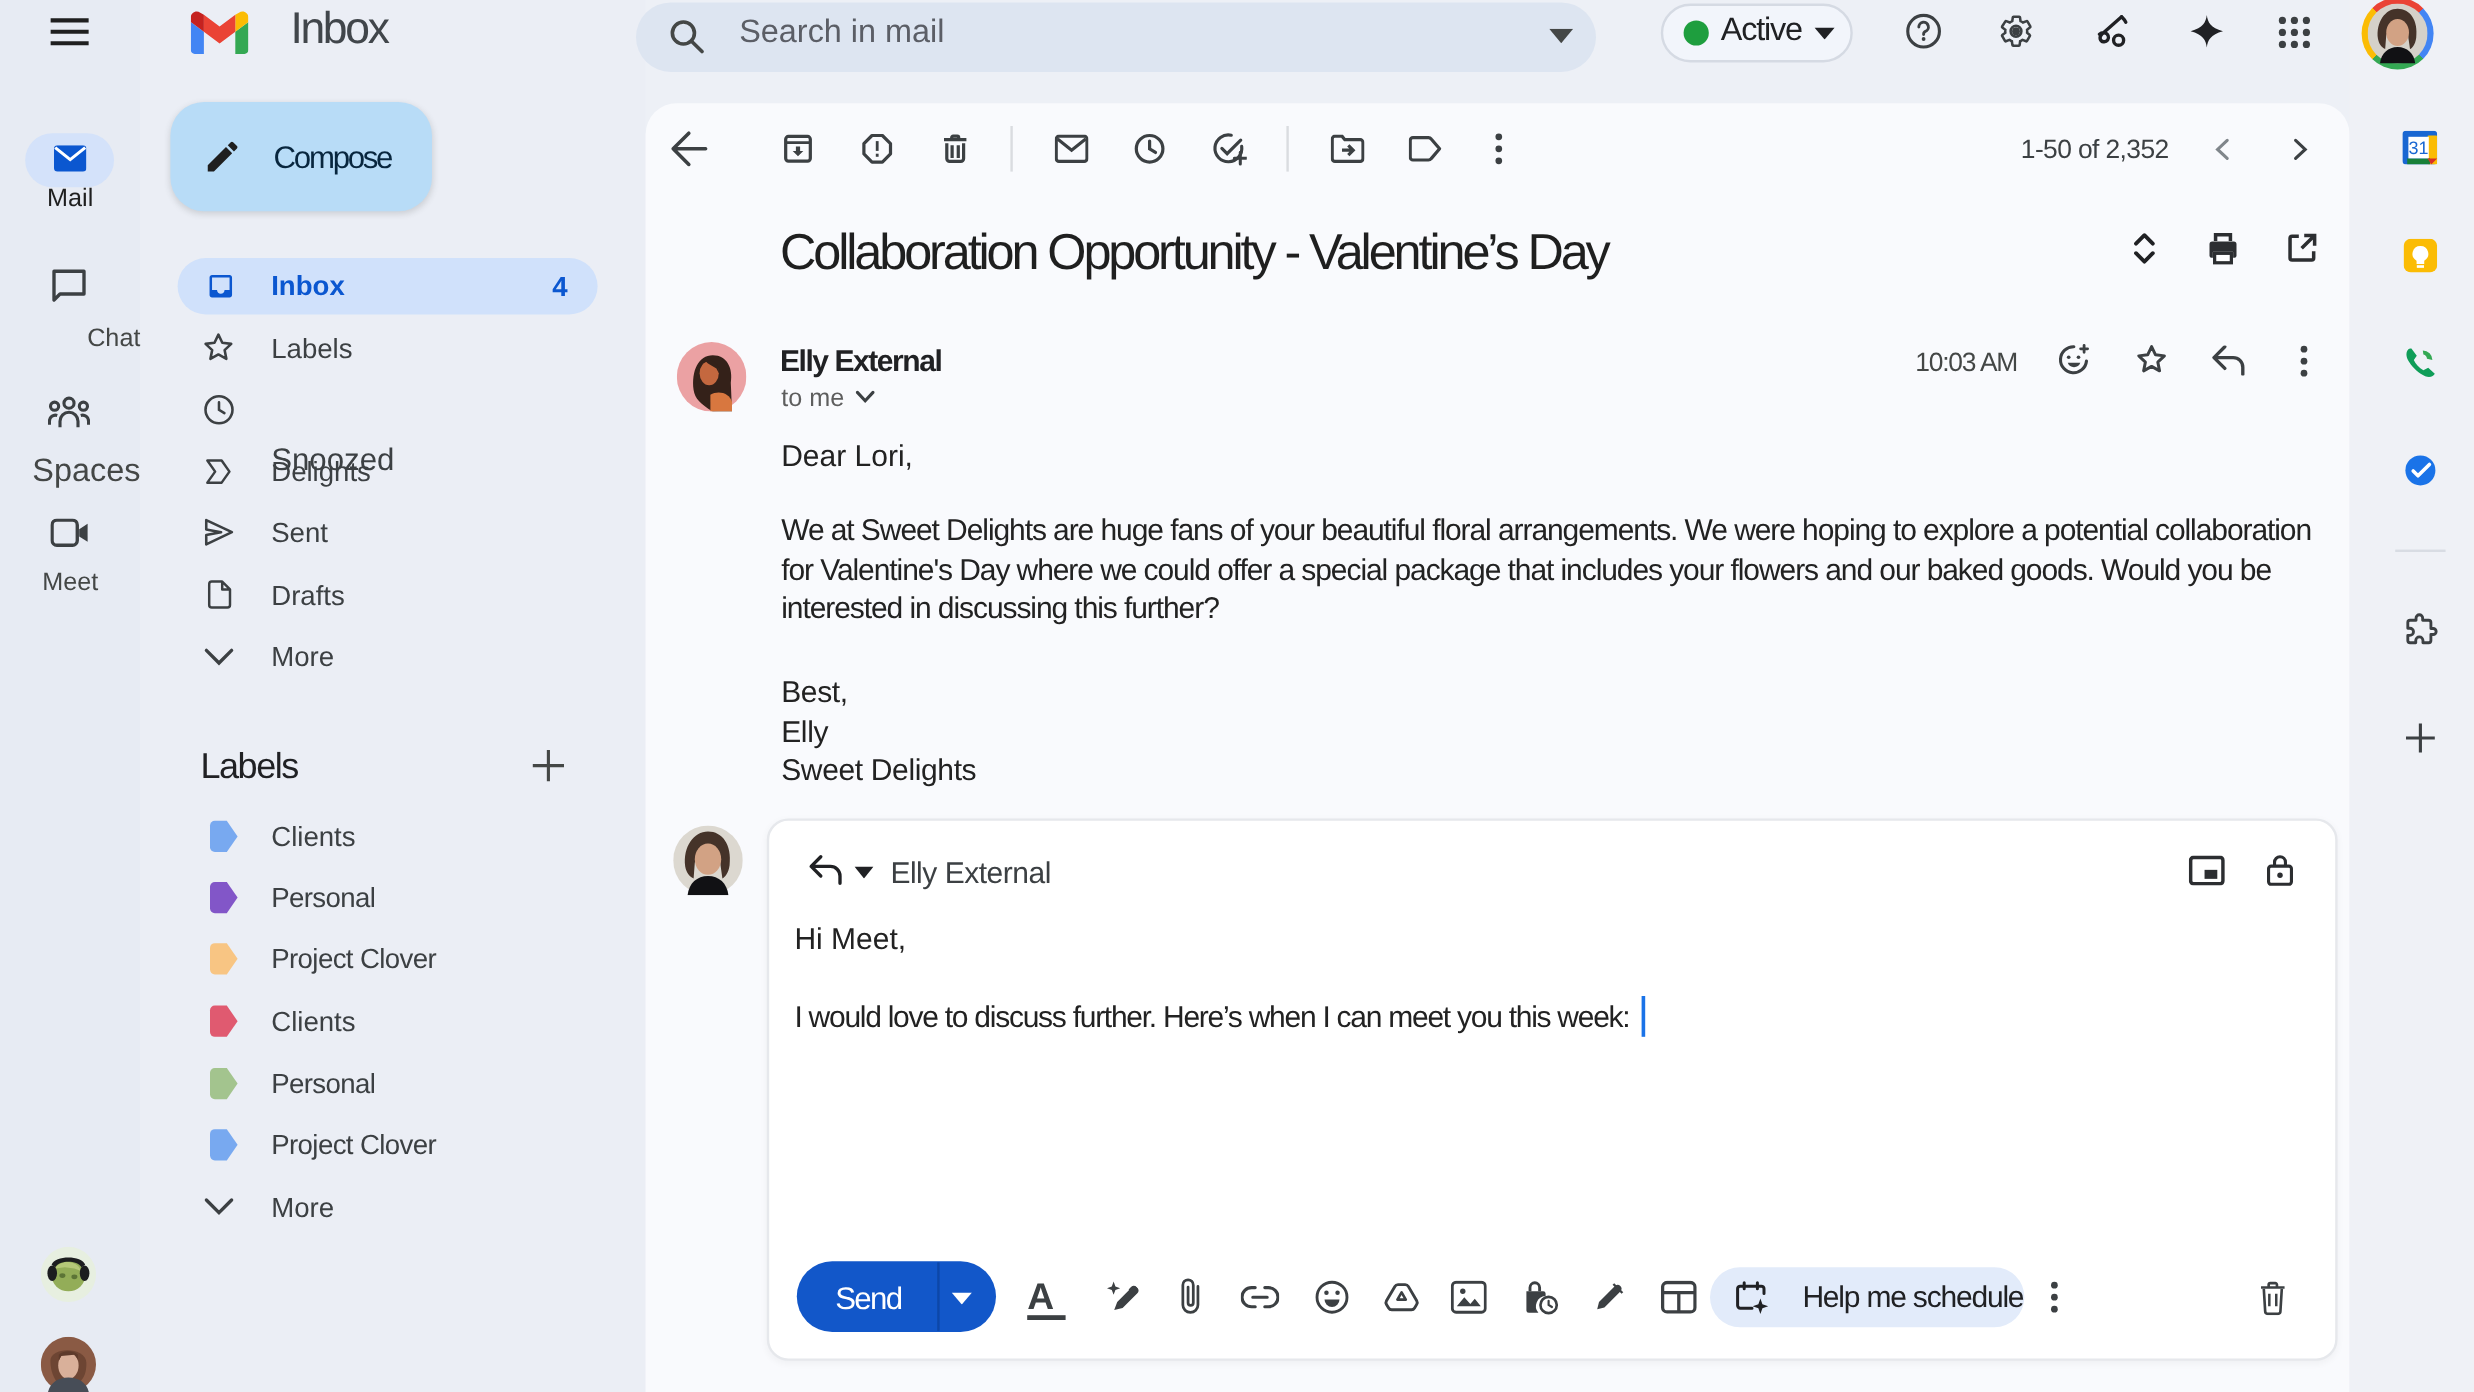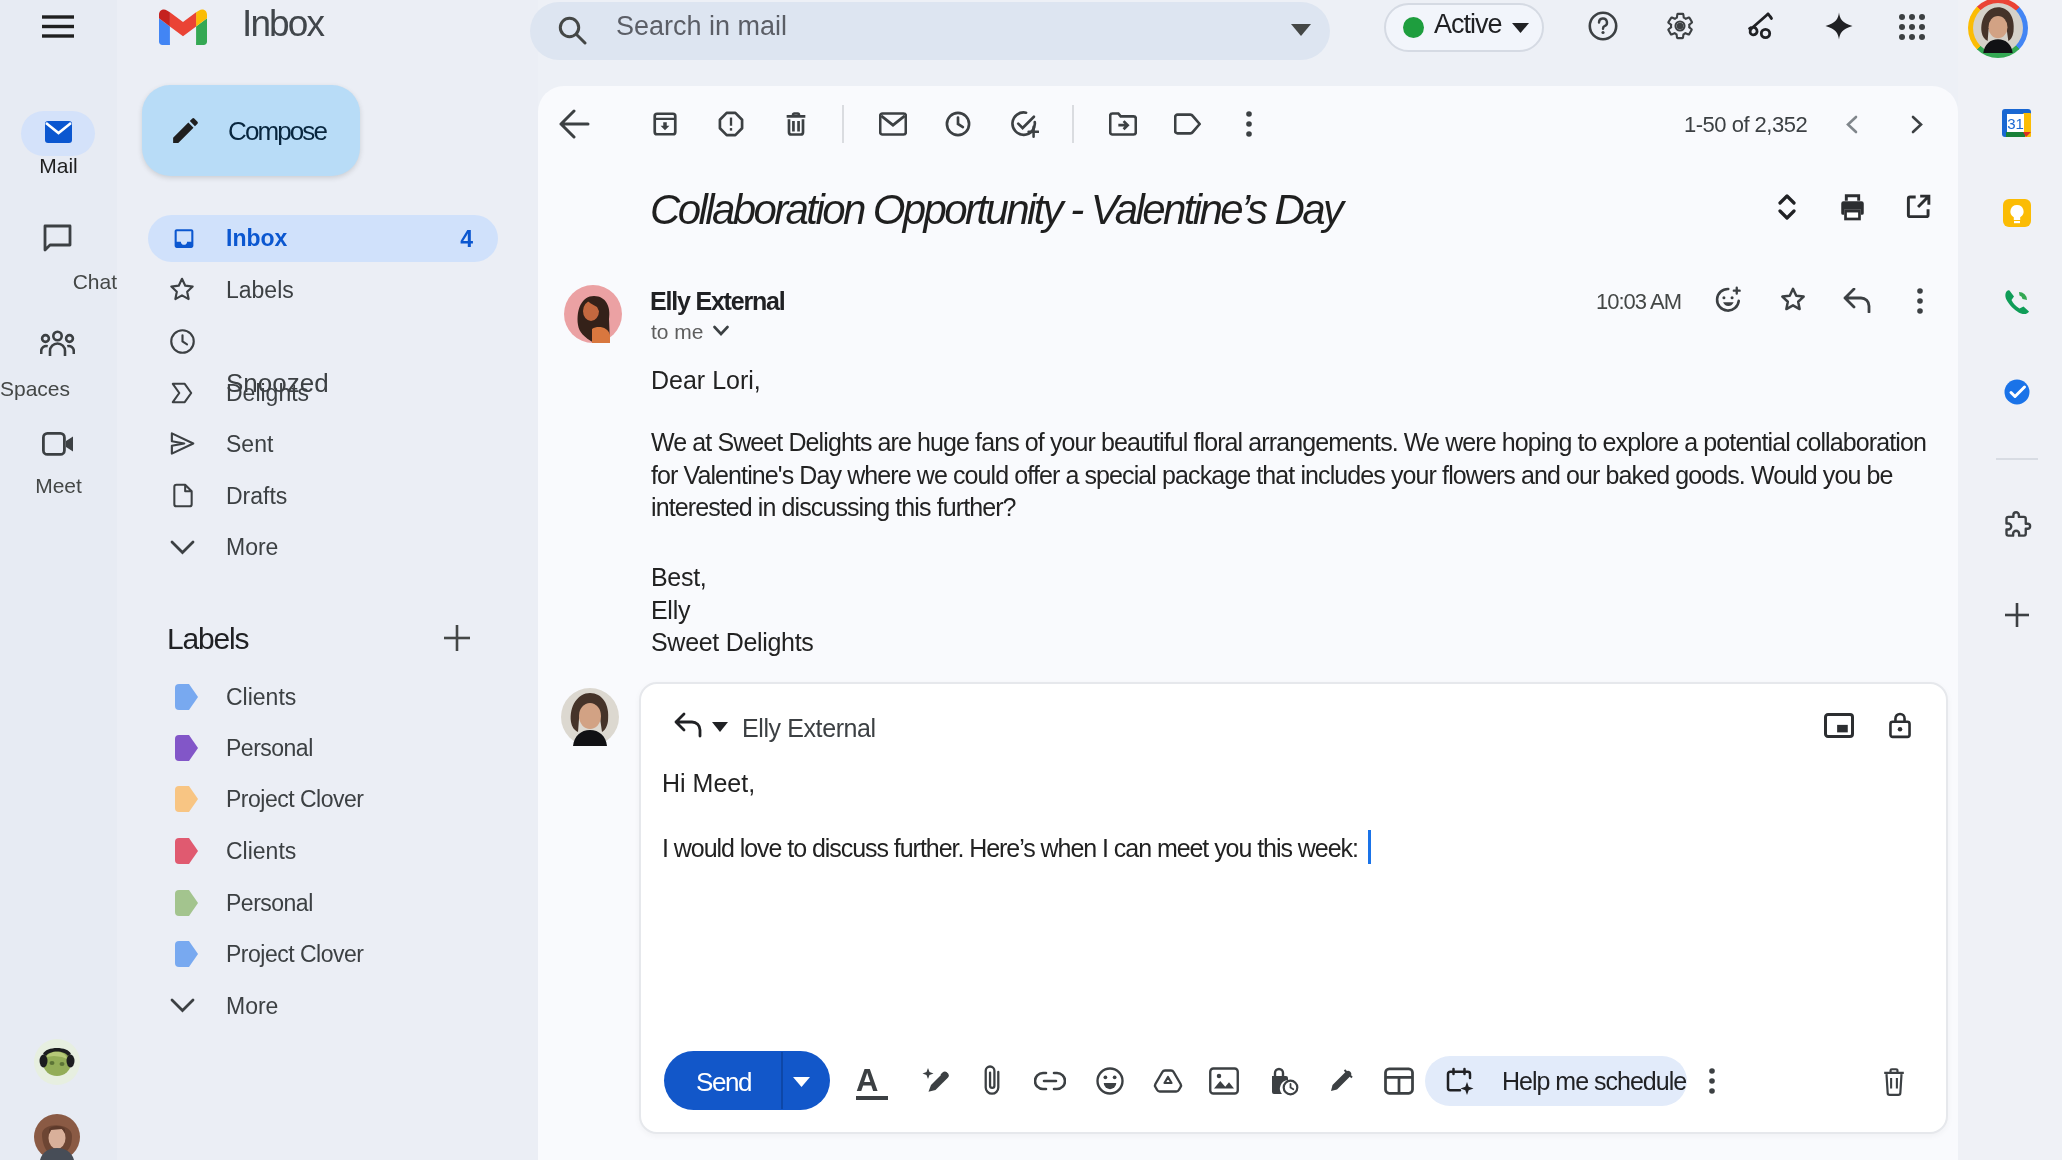--- a/index.html
+++ b/index.html
@@ -36,21 +36,21 @@
 <svg class="abs" style="left:40px;top:330px;" width="35" height="27" viewBox="0 0 35 27">
   <g fill="none" stroke="#3c4043" stroke-width="2.6">
     <circle cx="17.5" cy="6" r="4.2"></circle>
     <path d="M10 26 v-5 a7.5 7.5 0 0 1 15 0 v5"></path>
     <circle cx="5.5" cy="8.5" r="3.4"></circle>
     <circle cx="29.5" cy="8.5" r="3.4"></circle>
     <path d="M1.2 24 v-3 a5 5 0 0 1 6.5 -4.8"></path>
     <path d="M33.8 24 v-3 a5 5 0 0 0 -6.5 -4.8"></path>
   </g>
 </svg>
-<div class="abs" style="left:0;top:377px;width:117px;text-align:left;font-size:21px;color:#444746;">Spaces</div>
+<div class="abs" style="left:0;top:377px;width:117px;text-align:right;font-size:27px;color:#444746;">Spaces</div>
 
 <svg class="abs" style="left:42px;top:432px;" width="32" height="24" viewBox="0 0 32 24">
   <rect x="1.4" y="1.4" width="21" height="21" rx="4" fill="none" stroke="#3c4043" stroke-width="2.8"></rect>
   <path d="M24 9 L31 4.5 V19.5 L24 15 z" fill="#3c4043"></path>
 </svg>
 <div class="abs" style="left:0;top:474px;width:117px;text-align:center;font-size:21px;color:#444746;">Meet</div>
 
 <svg class="abs" style="left:34px;top:1039px;" width="46" height="46" viewBox="0 0 46 46">
   <circle cx="23" cy="23" r="23" fill="#e7efe0"></circle>
   <ellipse cx="23" cy="24" rx="14" ry="13" fill="#93ad58"></ellipse>
@@ -234,21 +234,21 @@
   <path d="M6.5 6 V1.5 h11 V6" fill="none" stroke="#2c2e31" stroke-width="2.6"></path>
   <path d="M2 8.5 a2 2 0 0 1 2 -2 h16 a2 2 0 0 1 2 2 V17 a1.5 1.5 0 0 1 -1.5 1.5 H19.5 V14 H4.5 v4.5 H3.5 A1.5 1.5 0 0 1 2 17 z" fill="#2c2e31"></path>
   <rect x="5.8" y="15.2" width="12.4" height="7" fill="#fff" stroke="#2c2e31" stroke-width="2.4"></rect>
 </svg>
 <svg class="abs" style="left:1905px;top:193px;" width="27" height="27" viewBox="0 0 24 24">
   <path d="M9.5 3.5 H4.5 a1.5 1.5 0 0 0 -1.5 1.5 v14.5 a1.5 1.5 0 0 0 1.5 1.5 h14.5 a1.5 1.5 0 0 0 1.5 -1.5 V14.5" fill="none" stroke="#2c2e31" stroke-width="2.6"></path>
   <path d="M13.5 2.8 h7.7 v7.7 M20.6 3.4 L11.6 12.4" fill="none" stroke="#2c2e31" stroke-width="2.6"></path>
 </svg>
 <div class="abs" style="left:1684px;top:112px;font-size:22px;letter-spacing:-0.5px;color:#3c4043;">1-50 of 2,352</div>
 
-<div class="abs" style="left:650px;top:186px;font-size:42px;letter-spacing:-2.6px;color:#1f1f1f;font-style:italic;">Collaboration Opportunity - Valentine’s Day</div>
+<div class="abs" style="left:650px;top:186px;font-size:42px;letter-spacing:-2.6px;color:#1f1f1f;">Collaboration Opportunity - Valentine’s Day</div>
 
 <svg class="abs" style="left:564px;top:285px;" width="58" height="58" viewBox="0 0 58 58">
   <circle cx="29" cy="29" r="29" fill="#eba1a3"></circle>
   <path d="M14 40 C12 24 18 11 30 11 C42 11 47 22 45 34 L46 58 H30 C20 52 15 47 14 40 z" fill="#342119"></path>
   <ellipse cx="27" cy="26" rx="8" ry="10" fill="#c4683f"></ellipse>
   <path d="M24 16 C30 14 36 18 35 26 L33 22 L26 18 z" fill="#342119"></path>
   <path d="M28 44 C34 40 44 42 46 50 L46 58 H28 z" fill="#d8773f"></path>
 </svg>
 <div class="abs" style="left:650px;top:287px;font-size:25px;font-weight:bold;letter-spacing:-1.2px;color:#202124;">Elly External</div>
 <div class="abs" style="left:651px;top:320px;font-size:21px;color:#5e5e5e;">to me</div>

